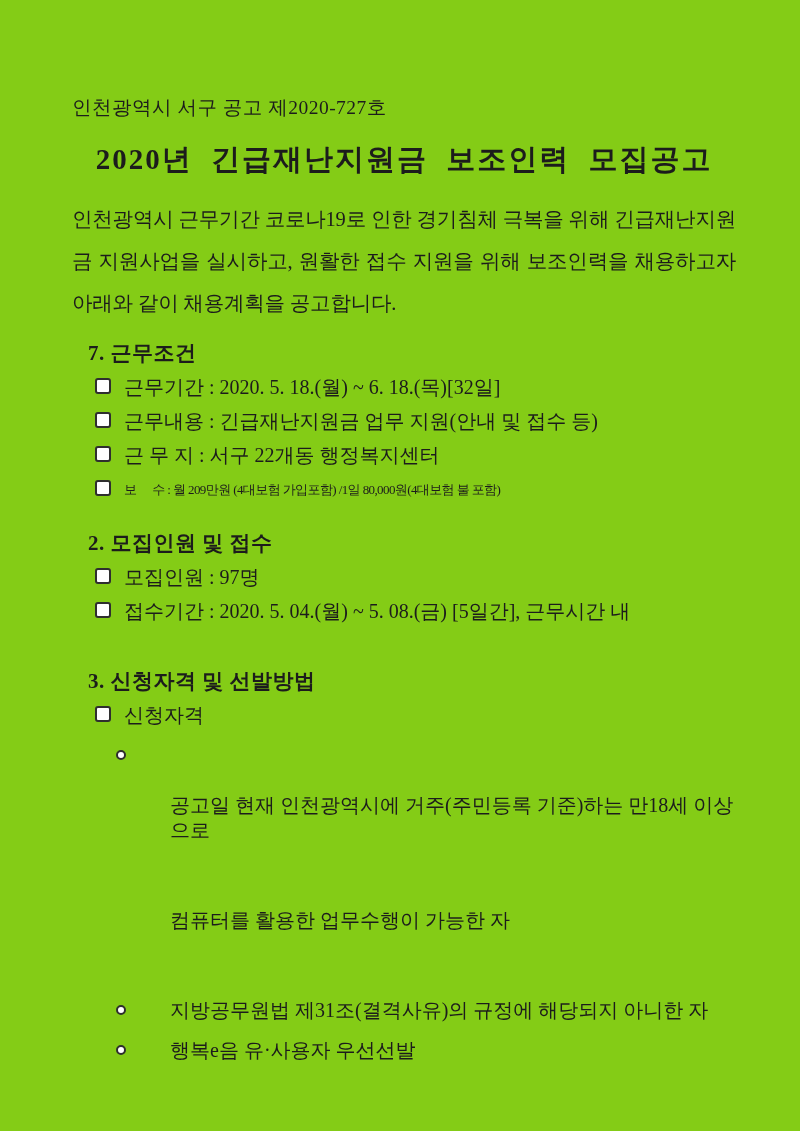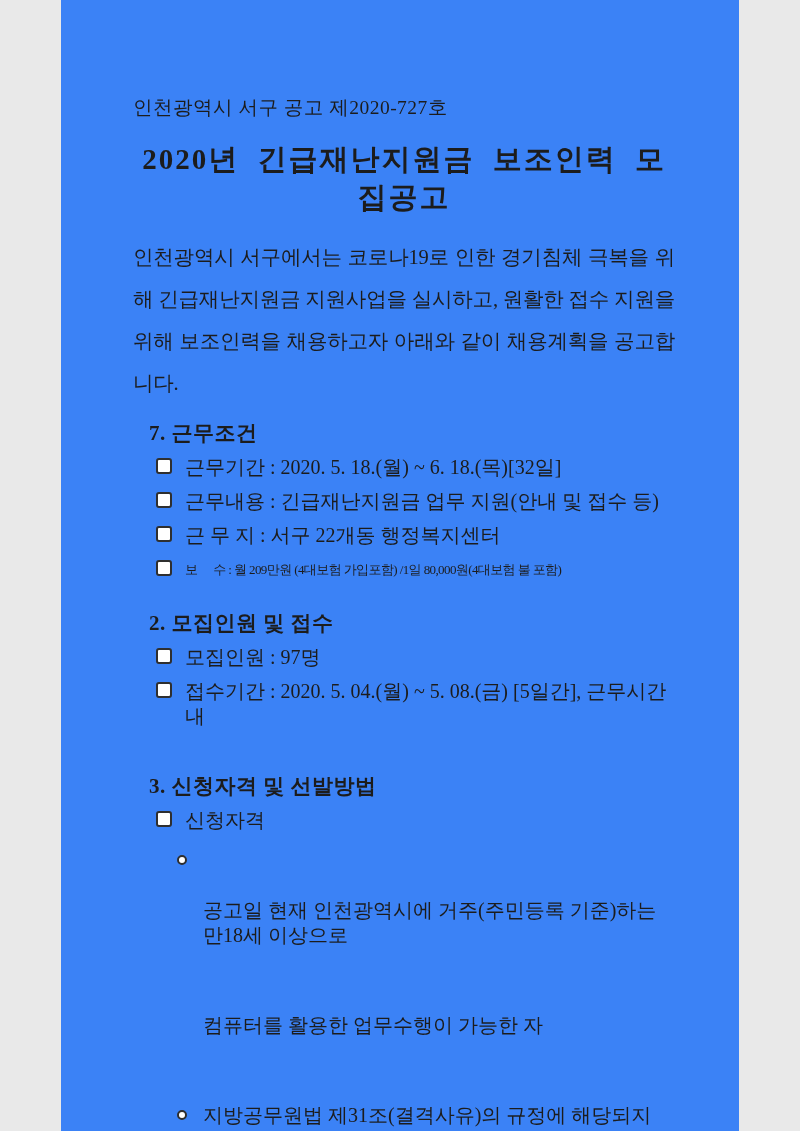--- a/index.html
+++ b/index.html
@@ -1,22 +1,22 @@
 <!DOCTYPE html>
 <html><head>
 <meta charset="utf-8">
 <style>
   * { margin: 0; padding: 0; box-sizing: border-box; }
   html, body { background: #e9e9e9; }
   .page {
     position: relative;
-    width: 678px;
+    width: 800px;
     height: 1131px;
     margin: 0 auto;
-    background: #3b82f6;
+    background: #84cc16;
     color: #1c1c1c;
     font-family: "Liberation Serif", "DejaVu Serif", serif;
     padding: 96px 64px 0 72px;
     overflow: hidden;
   }
   .doc-number {
     font-size: 19.5px;
     line-height: 23px;
     letter-spacing: 0.5px;
     white-space: pre-wrap;
@@ -74,20 +74,21 @@
     background: #ffffff;
   }
   .bullet {
     display: flex;
     align-items: flex-start;
     margin-left: 44px;
     margin-top: 15px;
     font-size: 20px;
     line-height: 25px;
     white-space: pre-wrap;
+    gap: 28px;
   }
   .circle {
     flex: 0 0 auto;
     width: 10px;
     height: 10px;
     border: 2px solid #2e2e2e;
     border-radius: 50%;
     margin: 7px 16px 0 0;
     background: #ffffff;
   }
@@ -95,21 +96,21 @@
 </style>
 </head>
 <body>
 
 <div class="page">
 
   <div class="doc-number">인천광역시 서구 공고 제2020-727호</div>
 
   <h1 class="title">2020년 긴급재난지원금 보조인력 모집공고</h1>
 
-  <p class="intro">인천광역시 서구에서는 코로나19로 인한 경기침체 극복을 위해 긴급재난지원금 지원사업을 실시하고, 원활한 접수 지원을 위해 보조인력을 채용하고자 아래와 같이 채용계획을 공고합니다.</p>
+  <p class="intro">인천광역시 근무기간 코로나19로 인한 경기침체 극복을 위해 긴급재난지원금 지원사업을 실시하고, 원활한 접수 지원을 위해 보조인력을 채용하고자 아래와 같이 채용계획을 공고합니다.</p>
 
   <div class="section section-1">
     <div class="section-heading">7. 근무조건</div>
     <ul class="items">
       <li class="item">
         <span class="checkbox"></span>
         <span class="item-text">근무기간 : 2020. 5. 18.(월) ~ 6. 18.(목)[32일]</span>
       </li>
       <li class="item">
         <span class="checkbox"></span>

